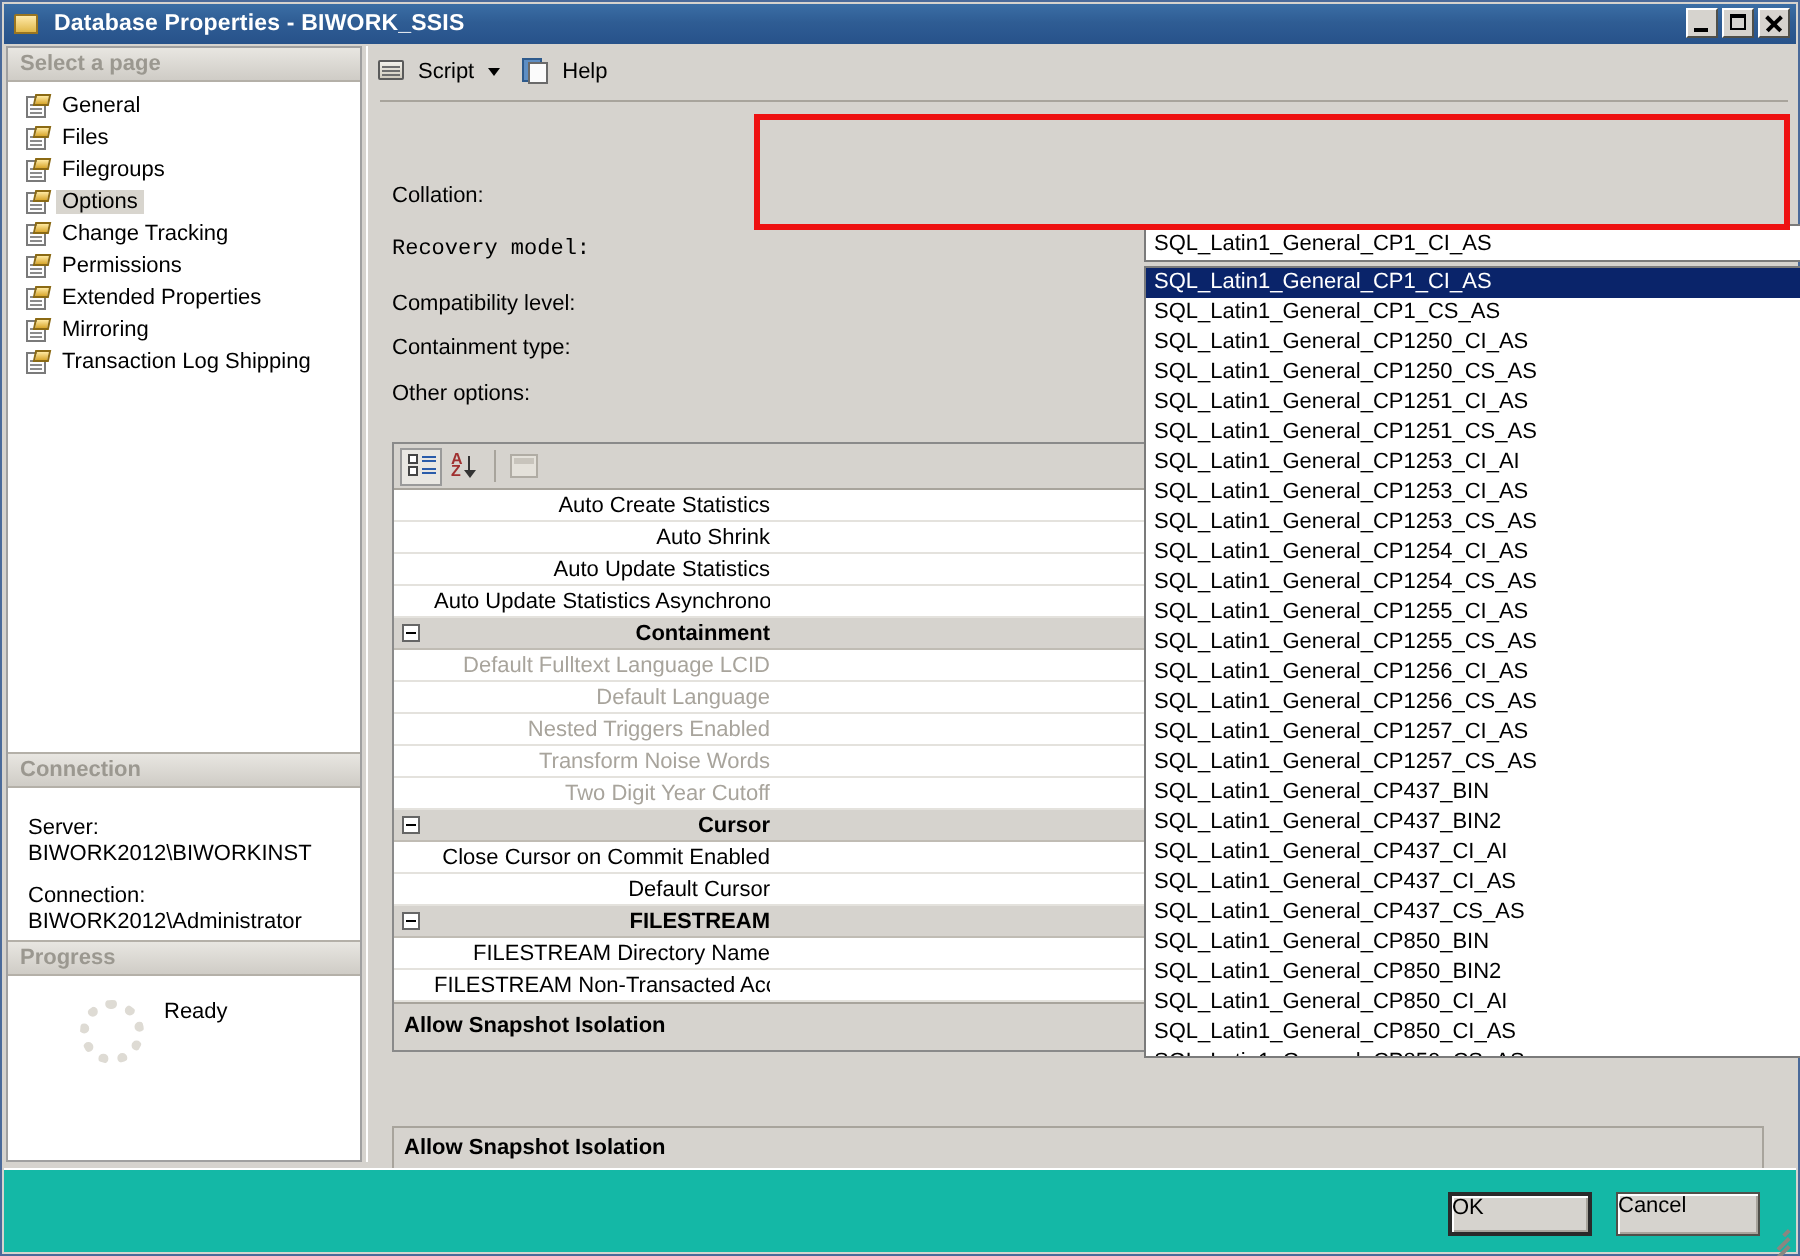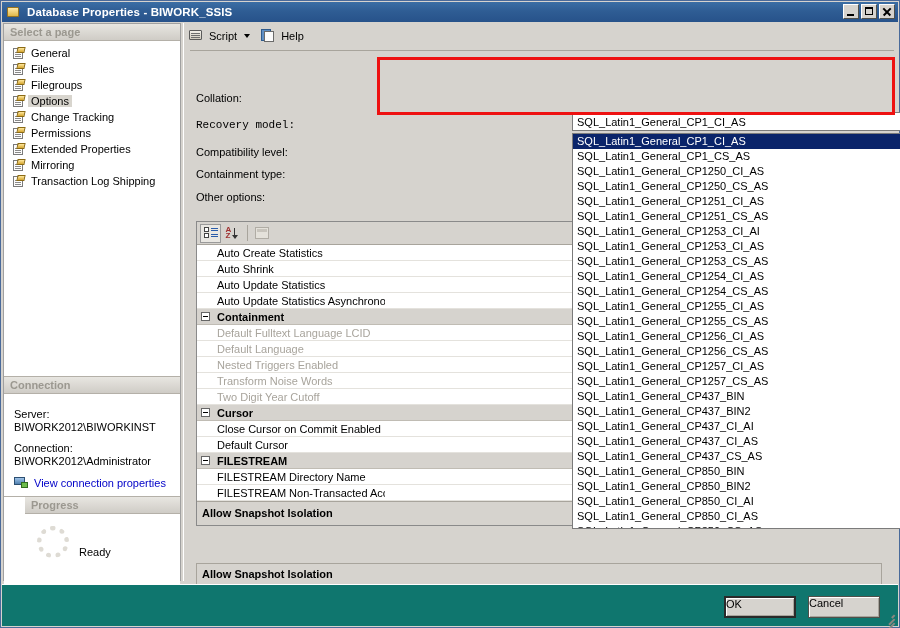--- a/index.html
+++ b/index.html
@@ -121,24 +121,24 @@
     border: 1px solid #2c4f72;
   }
   .link-ico .plug {
     position: absolute; left: 7px; top: 6px; width: 7px; height: 6px;
     background: #6cbb4c; border: 1px solid #2f6b1e;
   }
   .conn-link { color: #0000c8; font-size: 11px; cursor: pointer; }
 
   
   #prog-panel {
-    position: absolute; left: 0; top: 472px; width: 176px; height: 96px;
-    background: #fff; border-top: 1px solid #b4b0a8; padding-left: 21px;
-  }
-  #prog-body { display: flex; align-items: flex-end; padding: 12px 0 0 12px; }
+    position: absolute; left: 0; top: 446px; width: 176px; height: 96px;
+    background: #fff; border-top: 1px solid #b4b0a8;
+  }
+  #prog-body { display: flex; align-items: flex-start; padding: 12px 0 0 12px; margin-left: 24px; }
   .spinner {
     width: 32px; height: 32px; border-radius: 50%;
     border: 5px dotted #dedbd4;
     margin-right: 10px; flex: none;
   }
   .prog-text { font-size: 11px; color: #000; }
 
   
   #content {
     position: absolute; left: 182px; top: 22px;
@@ -230,21 +230,21 @@
     width: 16px; height: 16px; display: flex; align-items: center; justify-content: center; flex: none;
   }
   .pg-row .expander .bx {
     width: 9px; height: 9px; border: 1px solid #666; background: #fff; position: relative;
   }
   .pg-row .expander .bx::before {
     content: ""; position: absolute; left: 1px; top: 3px; width: 5px; height: 1px; background: #000;
   }
   .pg-row .pname {
     flex: none; width: 172px; padding-left: 4px; font-size: 11px; color: #000;
-    white-space: nowrap; overflow: hidden;
+    white-space: nowrap; overflow: hidden; text-align: right;
   }
   .pg-row.cat .pname { font-weight: bold; }
   .pg-row.disabled .pname { color: #a8a49c; }
   .pg-row.cat { background: #d6d3ce; border-bottom: 1px solid #c0bcb4; }
   .pg-row .pval {
     flex: 1; border-left: 1px solid #dedcd7; padding-left: 6px;
     font-size: 11px; font-weight: bold; color: #000; white-space: nowrap; overflow: hidden;
   }
   .pg-row.cat .pval { border-left: none; }
 
@@ -322,21 +322,21 @@
   #red-highlight {
     position: absolute; left: 376px; top: 56px;
     width: 518px; height: 58px;
     border: 3px solid #ee1111;
     z-index: 60; pointer-events: none;
   }
 
   
   #bottombar {
     position: absolute; left: 1px; bottom: 1px; width: 896px; height: 42px;
-    background: #0f766e; border-top: 1px solid #ffffff;
+    background: #14b8a6; border-top: 1px solid #ffffff;
   }
   .dlg-btn {
     position: absolute; top: 11px; width: 72px; height: 22px;
     background: #d6d3ce; font-size: 11px; color: #000;
     border: 1px solid #50504a;
     box-shadow: inset 1px 1px 0 #ffffff, inset -1px -1px 0 #a8a49c;
     cursor: default;
   }
   #btn-ok { right: 102px; border: 2px solid #2a2a2a; }
   #btn-cancel { right: 18px; }

